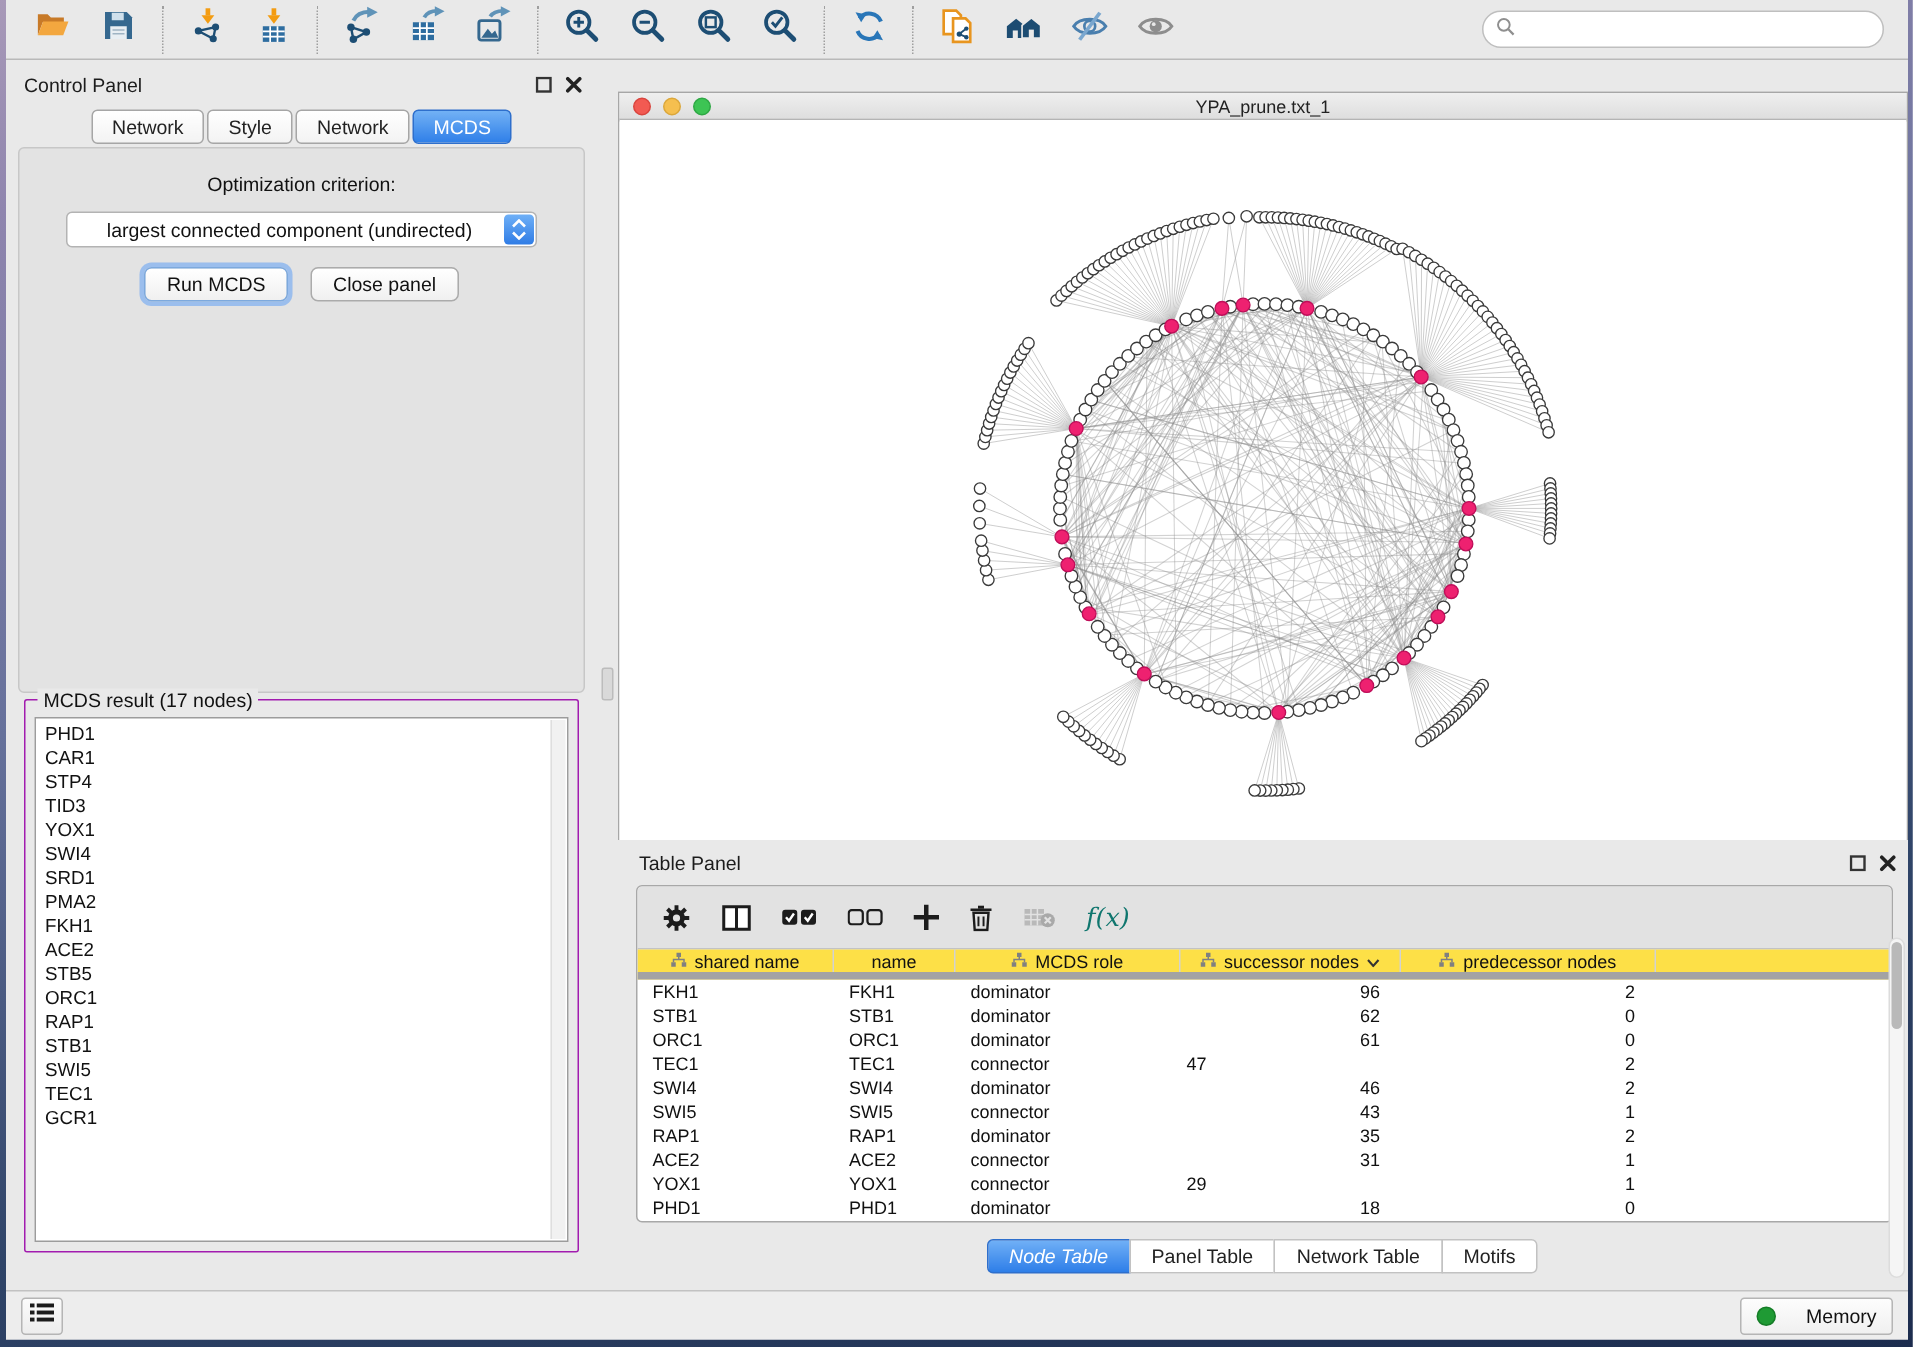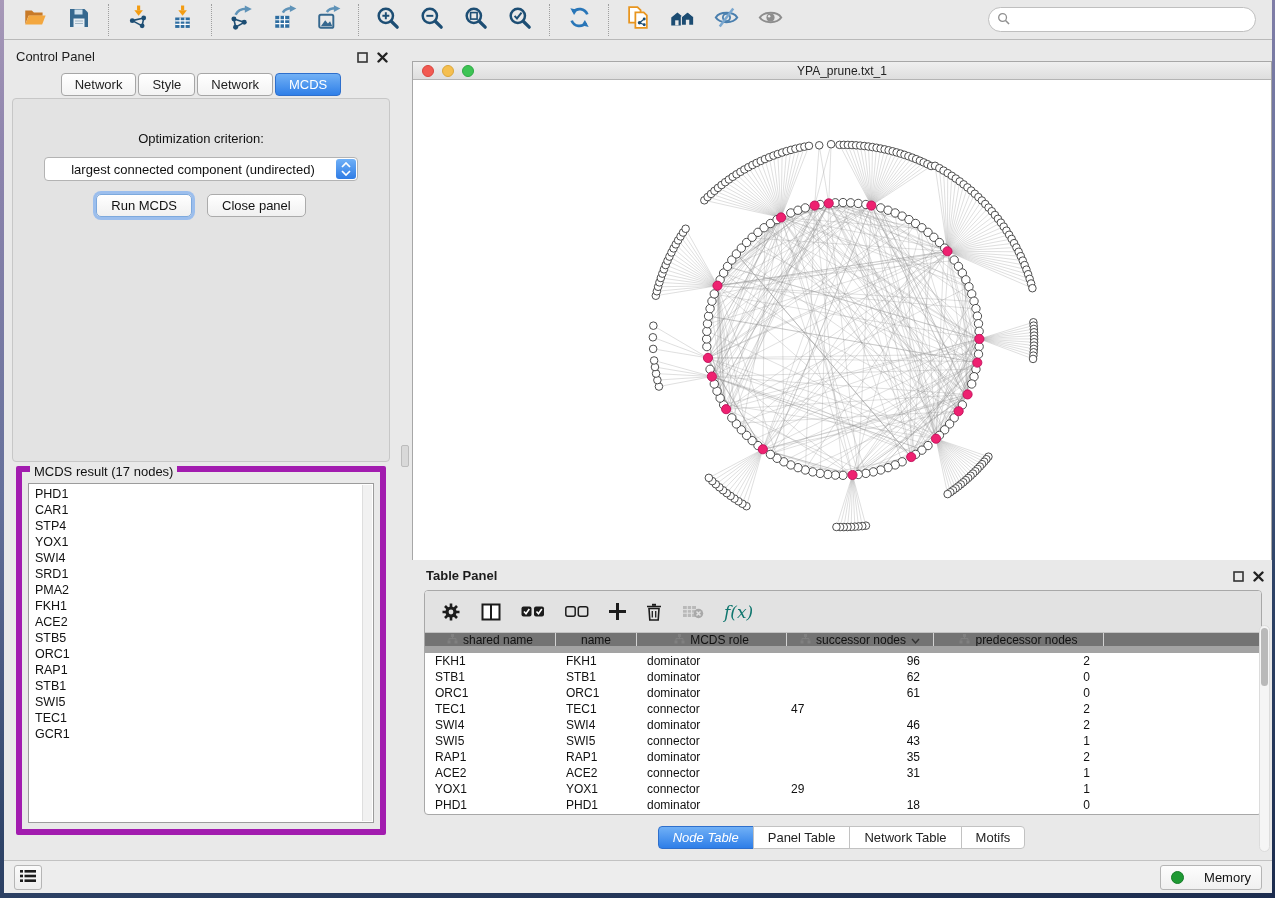--- a/index.html
+++ b/index.html
@@ -21,34 +21,34 @@
   
   .control-panel { position:absolute; left:0; top:40px; width:394px; bottom:38px; background:#e9e9e9; }
   .cp-title { position:absolute; top:9px; left:12px; font-size:13px; color:#1c1c1c; }
   .panel-icons { position:absolute; top:9px; right:10px; display:flex; gap:9px; align-items:center; }
   .cp-tabs { position:absolute; top:33px; left:0; right:0; display:flex; justify-content:center; gap:2px; }
   .tab { font-size:13px; padding:3px 13px; background:linear-gradient(#ffffff,#f3f3f3);
     border:1px solid #a6a6a6; border-radius:4px; color:#222; }
   .tab.active { background:linear-gradient(#72b1f5,#2f7fe8); border-color:#2e6fcc; color:#fff; }
   .cp-box { position:absolute; top:58px; left:8px; right:8px; height:364px; background:#e3e3e3;
     border:1px solid #c7c7c7; border-radius:4px; text-align:center; }
-  .opt-label { margin-top:32px; font-size:13px; color:#111; }
+  .opt-label { margin-top:16px; font-size:13px; color:#111; }
   .selectbox { margin:11px auto 0; width:314px; height:24px; background:#fff; border:1px solid #b3b3b3;
     border-radius:4px; display:flex; align-items:center; position:relative; }
   .selectbox .sel-val { flex:1; font-size:13px; text-align:center; padding:0 24px 0 8px; color:#111;
     white-space:nowrap; overflow:hidden; }
   .sel-stepper { position:absolute; right:1px; top:1px; bottom:1px; width:20px; border-radius:3px;
     background:linear-gradient(#6fb0f7,#2f7ce5); display:flex; flex-direction:column;
     align-items:center; justify-content:center; gap:2px; }
   .btn-row { margin-top:13px; display:flex; justify-content:center; gap:15px; }
   .btn { font-size:13px; height:23px; padding:0 14px; background:linear-gradient(#ffffff,#f0f0f0);
     border:1px solid #ababab; border-radius:5px; color:#111; }
   .btn.focused { box-shadow:0 0 0 3px rgba(106,165,243,.6); border-color:#7da9dd; }
   .result-group { position:absolute; top:426px; left:12px; right:12px; bottom:20px;
-    border:6px solid #a21caf; border-radius:2px;padding-left:38px; }
+    border:1px solid #a21caf; border-radius:2px;padding-left:38px; }
   .result-legend { position:absolute; top:-8px; left:8px; background:#e9e9e9; padding:0 4px; font-size:13px; color:#111; }
   .result-list { position:absolute; top:11px; left:6px; right:6px; bottom:6px; background:#fff;
     border:1px solid #9c9c9c; overflow:hidden; }
   .result-scroll { position:absolute; top:1px; bottom:1px; right:1px; width:10px; background:#f1f1f1; border-left:1px solid #dedede; }
   .result-items { list-style:none; padding:2px 0 0 6px; }
   .result-items li { font-size:12.5px; line-height:16px; color:#111; }
 
   
   .v-split { position:absolute; left:394px; top:40px; width:14px; bottom:38px; background:#e9e9e9; }
   .v-split .handle { position:absolute; left:3px; top:405px; width:8px; height:22px; background:#d9d9d9;
@@ -62,28 +62,28 @@
   .lights { position:absolute; left:9px; top:3px; display:flex; gap:8px; }
   .light { width:12px; height:12px; border-radius:50%; }
   .light.red { background:#f25a52; border:1px solid #d9453e; }
   .light.yellow { background:#f5bf4f; border:1px solid #dba73b; }
   .light.green { background:#3dc454; border:1px solid #2ea844; }
   .net-canvas { position:absolute; left:0; right:0; top:19px; bottom:0; background:#fff; }
   .net-canvas svg { width:100%; height:100%; display:block; }
 
   
   .table-panel { position:absolute; left:408px; top:560px; right:0; bottom:38px; background:#e9e9e9; }
-  .tp-title { position:absolute; top:8px; left:14px; font-size:13px; color:#1c1c1c;font-weight:bold; }
+  .tp-title { position:absolute; top:8px; left:14px; font-size:13px; color:#1c1c1c; }
   .tp-inner { position:absolute; left:12px; right:10px; top:30px; bottom:40px; background:#fff;
     border:1px solid #a8a8a8; border-radius:4px; overflow:hidden; }
   .tp-toolbar { height:42px; background:#e2e2e2; border-bottom:1px solid #c3c3c3;
     display:flex; align-items:center; gap:20px; padding-left:16px; }
   .tp-tool { display:flex; align-items:center; justify-content:center; }
   .fx { font-family:"DejaVu Serif", serif; font-style:italic; font-size:17px; color:#0f766e; }
-  .grid-header { display:flex; height:20px; background:#737373; border-bottom:7px solid #a3a3a3; }
+  .grid-header { display:flex; height:20px; background:#fde047; border-bottom:5px solid #a3a3a3; }
   .gh-cell { display:flex; align-items:center; justify-content:center; gap:5px; font-size:12px; color:#111;
     border-right:1px solid #d2d2d2; overflow:hidden; }
   .grid-rows { position:relative; }
   .grid-row { display:flex; height:16px; }
   .gr-cell { font-size:12px; color:#111; line-height:16px; white-space:nowrap; overflow:hidden; }
   .tbl-scroll { position:absolute; right:2px; top:65px; bottom:3px; width:11px; background:#f5f5f5;
     border:1px solid #dcdcdc; border-radius:6px; }
   .tbl-thumb { position:absolute; top:2px; left:1px; width:7px; height:58px; background:#b9b9b9; border-radius:4px; }
   .tp-tabs { position:absolute; bottom:6px; left:0; right:0; display:flex; justify-content:center; }
   .seg { font-size:13px; padding:3px 14px; background:#fff; border:1px solid #c2c2c2; margin-left:-1px; color:#222; }
@@ -281,20 +281,21 @@
         <button class="btn">Close panel</button>
       </div>
     </div>
     <div class="result-group">
       <span class="result-legend">MCDS result (17 nodes)</span>
       <div class="result-list">
         <ul class="result-items" id="result-items">
             <li>PHD1</li>
             <li>CAR1</li>
             <li>STP4</li>
+            <li>TID3</li>
             <li>YOX1</li>
             <li>SWI4</li>
             <li>SRD1</li>
             <li>PMA2</li>
             <li>FKH1</li>
             <li>ACE2</li>
             <li>STB5</li>
             <li>ORC1</li>
             <li>RAP1</li>
             <li>STB1</li>

